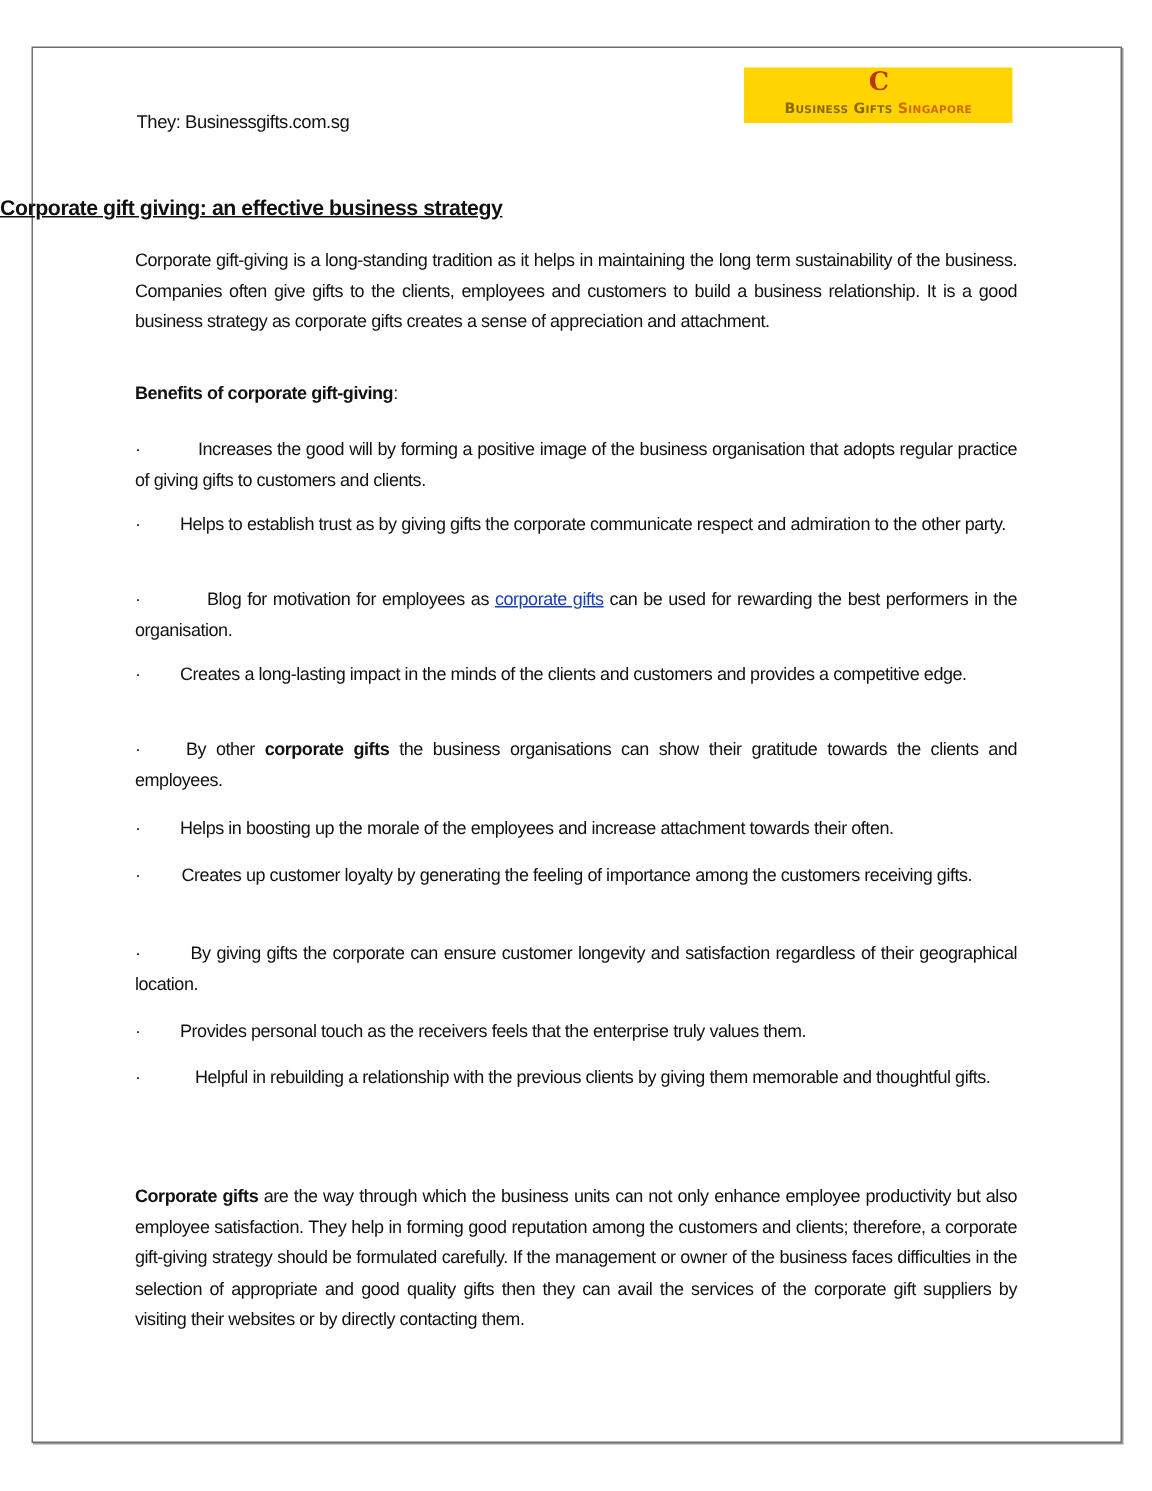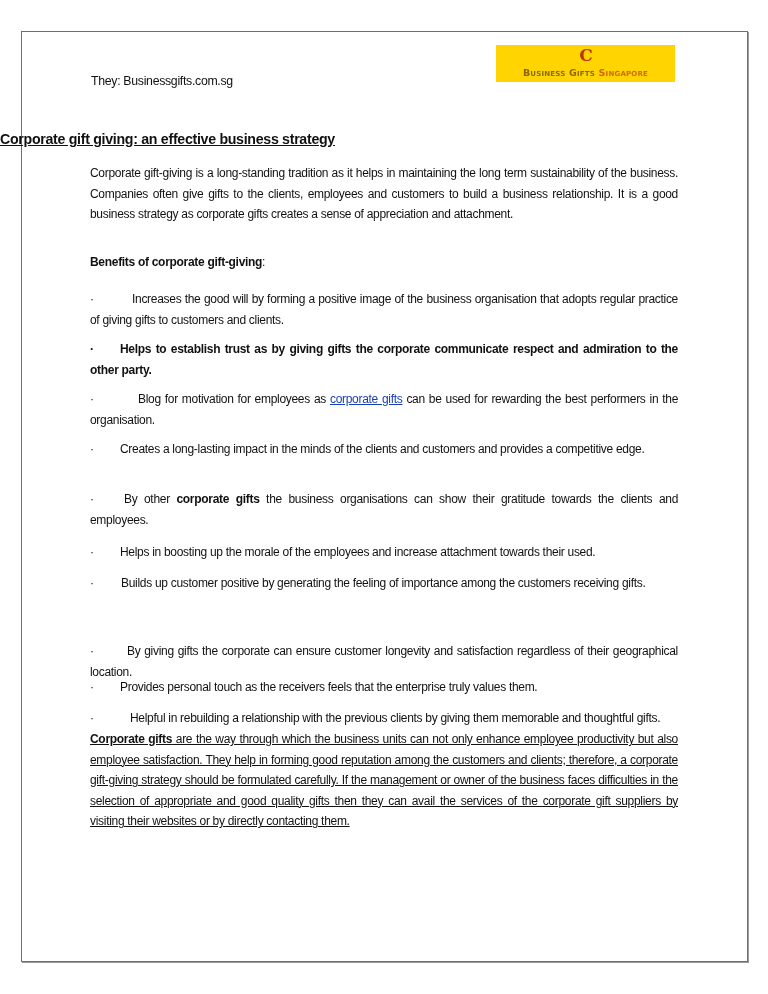--- a/index.html
+++ b/index.html
@@ -66,51 +66,51 @@
 <div class="para" style="top:163px;">Corporate gift-giving is a long-standing tradition as it helps in maintaining the long term sustainability of the business. Companies often give gifts to the clients, employees and customers to build a business relationship. It is a good business strategy as corporate gifts creates a sense of appreciation and attachment.</div>
 
 <div class="para" style="top:252px;">
   <b>Benefits of corporate gift-giving</b><span>:</span>
 </div>
 
 <div class="para" style="top:289px;">
   <span class="bullet-dot">·</span><span class="tab1" style="width:30px"></span><span>Increases the good will by forming a positive image of the business organisation that adopts regular practice of giving gifts to customers and clients.</span>
 </div>
 
-<div class="para" style="top:339px;font-weight:bold;">
+<div class="para" style="top:339px;">
   <span class="bullet-dot">·</span><span class="tab1" style="width:18px"></span><span>Helps to establish trust as by giving gifts the corporate communicate respect and admiration to the other party.</span>
 </div>
 
 <div class="para" style="top:389px;">
   <span class="bullet-dot">·</span><span class="tab1" style="width:36px"></span><span>Blog for motivation for employees as </span><a class="link" href="#">corporate gifts</a><span> can be used for rewarding the best performers in the organisation.</span>
 </div>
 
 <div class="para" style="top:439px;">
   <span class="bullet-dot">·</span><span class="tab1" style="width:18px"></span><span>Creates a  long-lasting impact in the minds of the clients and customers and provides a competitive edge.</span>
 </div>
 
 <div class="para" style="top:489px;">
   <span class="bullet-dot">·</span><span class="tab1" style="width:22px"></span><span>By other </span><b>corporate gifts</b><span> the business organisations can show their gratitude towards the clients and employees.</span>
 </div>
 
 <div class="para" style="top:542px;">
-  <span class="bullet-dot">·</span><span class="tab1" style="width:18px"></span><span>Helps in boosting up the morale of the employees and increase attachment towards their used.</span>
+  <span class="bullet-dot">·</span><span class="tab1" style="width:18px"></span><span>Helps in boosting up the morale of the employees and increase attachment towards their often.</span>
 </div>
 
 <div class="para" style="top:573px;">
-  <span class="bullet-dot">·</span><span class="tab1" style="width:19px"></span><span>Builds up customer positive by generating the feeling of importance among the customers receiving gifts.</span>
+  <span class="bullet-dot">·</span><span class="tab1" style="width:19px"></span><span>Creates up customer loyalty by generating the feeling of importance among the customers receiving gifts.</span>
 </div>
 
-<div class="para" style="top:625px;margin-top:16px;">
+<div class="para" style="top:625px;">
   <span class="bullet-dot">·</span><span class="tab1" style="width:25px"></span><span>By giving gifts the corporate can ensure customer longevity and satisfaction regardless of their geographical location.</span>
 </div>
 
 <div class="para" style="top:677px;">
   <span class="bullet-dot">·</span><span class="tab1" style="width:18px"></span><span>Provides personal touch as the receivers feels that the enterprise truly values them.</span>
 </div>
 
 <div class="para" style="top:708px;">
   <span class="bullet-dot">·</span><span class="tab1" style="width:28px"></span><span>Helpful in rebuilding a relationship with the previous clients by giving them memorable and thoughtful gifts.</span>
 </div>
 
-<div class="para" style="top:729px;text-decoration:underline;">
+<div class="para" style="top:787px;">
   <b>Corporate gifts</b><span> are the way through which the business units can not only enhance employee productivity but also employee satisfaction. They help in forming good reputation among the customers and clients; therefore, a corporate gift-giving strategy should be formulated carefully. If the management or owner of the business faces difficulties in the selection of appropriate and good quality gifts then they can avail the services of the corporate gift suppliers by visiting their websites or by directly contacting them.</span>
 </div>
 
 </body></html>

